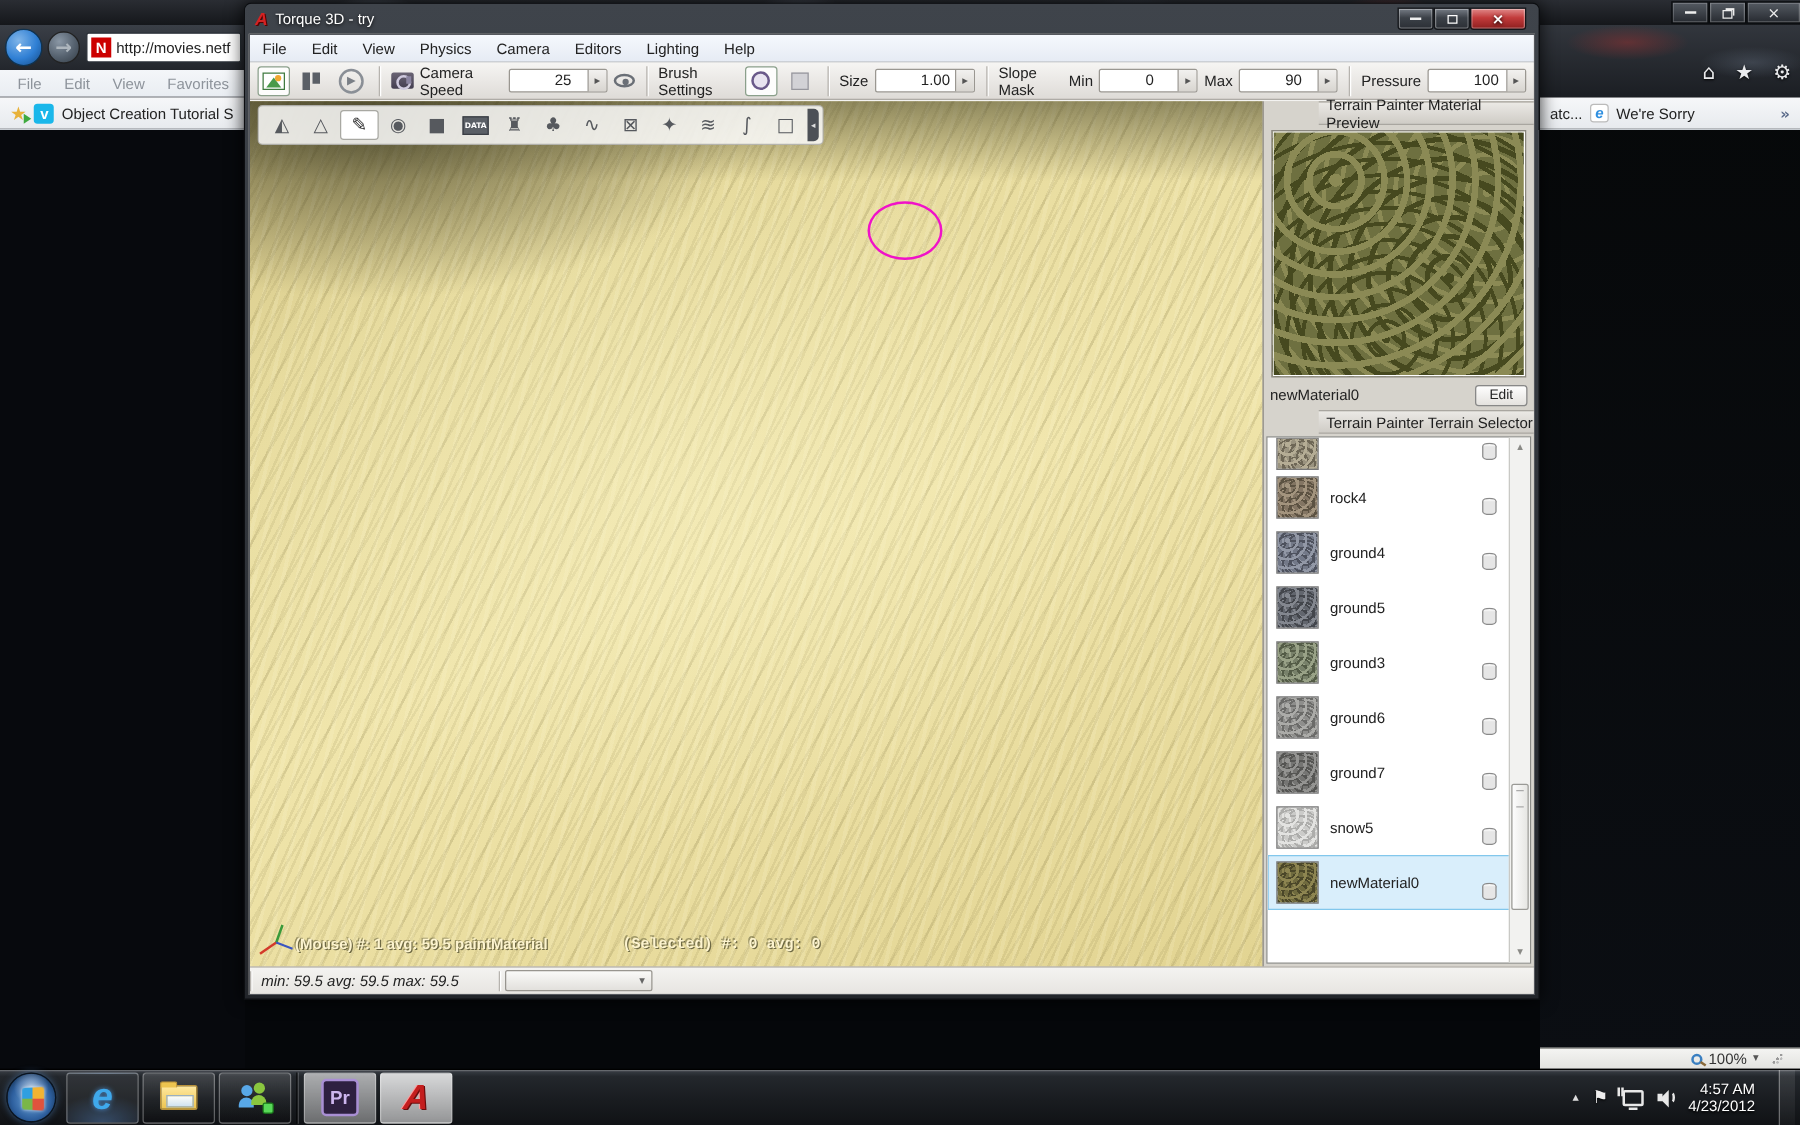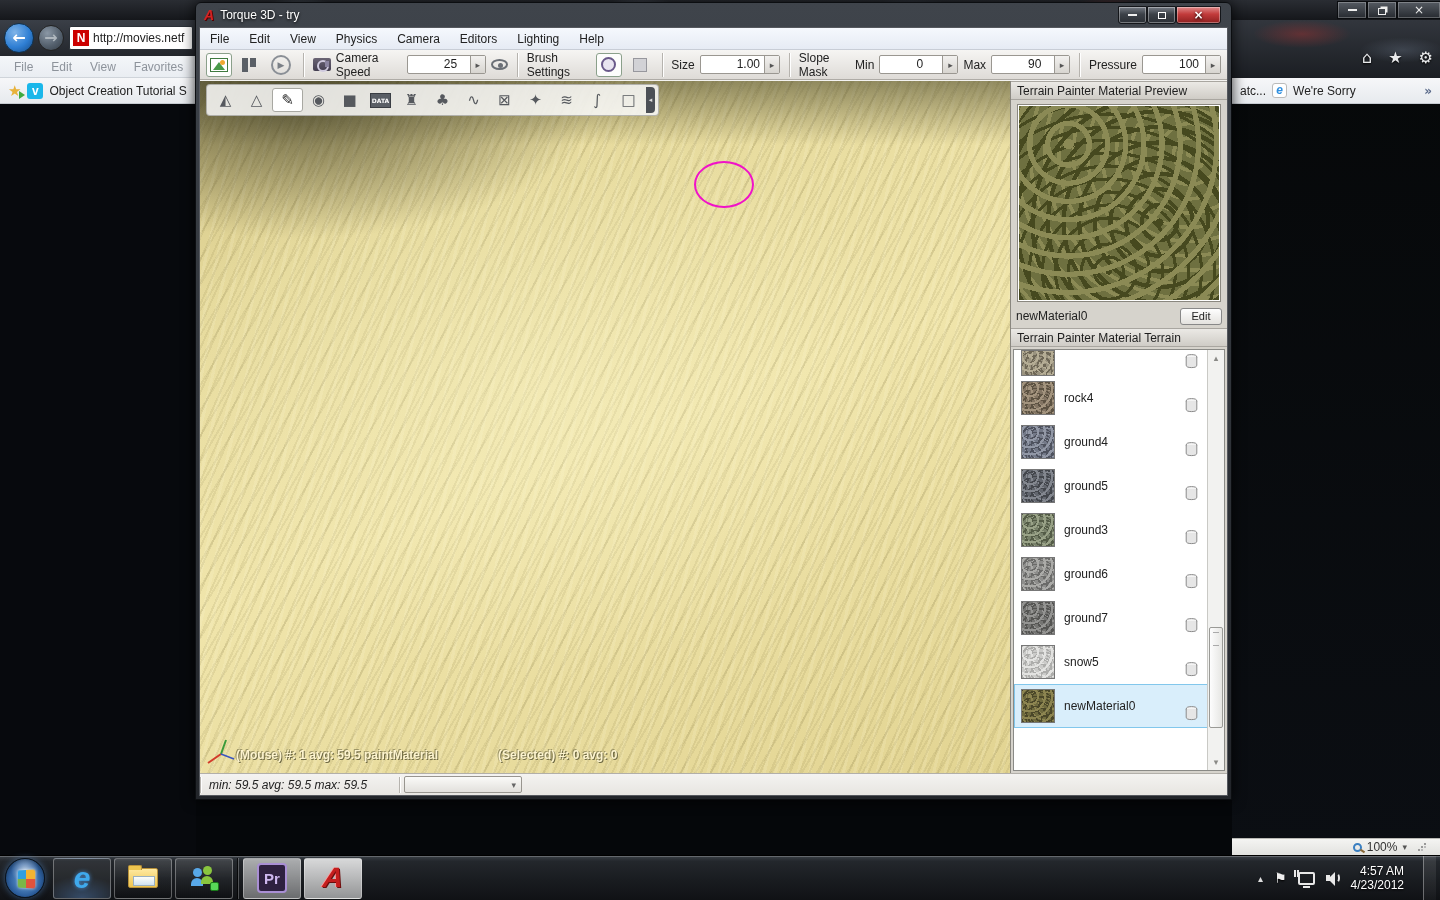--- a/index.html
+++ b/index.html
@@ -102,25 +102,25 @@
       repeating-linear-gradient(121deg, rgba(110,100,52,.10) 0 2px, rgba(110,100,52,0) 2px 13px),
       linear-gradient(158deg, #cfc182 0%, #e6da9c 22%, #f0e5ab 52%, #e2d492 100%); }
   #etoolbar { position:absolute; left:6px; top:3px; background:rgba(252,252,251,.85); border:1px solid rgba(120,120,115,.5); border-radius:4px; padding:2px 3px; display:flex; align-items:center; }
   .etool { width:31px; height:24px; display:flex; align-items:center; justify-content:center; font-size:15px; color:#56595e; font-family:"DejaVu Sans",sans-serif; }
   .etool.sel { background:#fff; border:1px solid #a8a8a2; border-radius:3px; color:#2e2e2e; }
   .etool.data { font-size:6px; font-weight:bold; color:#fff; } .etool.data b { background:#5a5f66; border:1px solid #3a3e44; padding:3px 1px; }
   #etool-end { width:9px; height:26px; background:#4c5056; border-radius:0 4px 4px 0; color:#ddd; font-size:7px; display:flex; align-items:center; justify-content:center; margin-left:2px; }
   #brush-ellipse { position:absolute; left:494px; top:80px; width:60px; height:47px; border:2px solid #f012c8; border-radius:50%; }
   #gizmo { position:absolute; left:5px; bottom:5px; }
   .vp-stat { position:absolute; bottom:11px; font-weight:bold; color:#fdf4cf; text-shadow:1px 1px 0 #6f6a45, -1px -1px 0 rgba(111,106,69,.6); font-size:12px; }
-  #vp-mouse { left:36px; } #vp-selected { left:298px; }
+  #vp-mouse { left:36px; } #vp-selected { left:298px;font-family:Liberation Mono, monospace; }
 
   
   #rpanel { width:216px; background:#d6d3cc; display:flex; flex-direction:column; }
-  .phdr { height:19px; background:linear-gradient(#ebe9e5,#cfccc6); border:1px solid #a9a6a0; border-left:none; border-right:none; display:flex; align-items:center; padding-left:6px; color:#1e1e1e; }
+  .phdr { height:19px; background:linear-gradient(#ebe9e5,#cfccc6); border:1px solid #a9a6a0; border-left:none; border-right:none; display:flex; align-items:center; padding-left:6px; color:#1e1e1e;margin-left:44px; }
   #preview-box { margin:4px auto 2px; width:204px; height:198px; border:1px solid #8a877f; box-shadow:inset 0 0 0 1px #fff; }
   #mat-row { height:24px; display:flex; align-items:center; padding:0 5px; }
   #edit-btn { margin-left:auto; width:42px; height:17px; background:linear-gradient(#fefefe,#e4e2de); border:1px solid #888; border-radius:3px; text-align:center; line-height:15px; font-size:11px; }
   #mlist { flex:1; margin:2px; background:#fff; border:1px solid #8a8a86; position:relative; overflow:hidden; }
   .mrow { height:44px; display:flex; align-items:center; padding-left:7px; position:relative; }
   .mrow.partial { height:26px; }
   .mrow.partial .thumb { height:26px; }
   .mrow.sel { background:#d9eefb; box-shadow:inset 0 0 0 1px #82c7ec; }
   .thumb { width:34px; height:34px; border:1px solid #777; flex:0 0 34px; }
   .mlabel { margin-left:9px; }
@@ -360,21 +360,21 @@
       <div id="rpanel">
         <div class="phdr">
             <span>Terrain Painter Material Preview</span>
           </div>
         <div id="preview-box" style="background: repeating-radial-gradient(circle at 25% 20%, rgb(139, 138, 85) 0px, rgb(139, 138, 85) 5.2px, transparent 5.2px, transparent 18.2px), repeating-radial-gradient(circle at 70% 60%, rgb(70, 73, 31) 0px, rgb(70, 73, 31) 4.16px, transparent 4.16px, transparent 15.6px), repeating-radial-gradient(circle at 45% 85%, rgb(70, 73, 31) 0px, rgb(70, 73, 31) 3.12px, transparent 3.12px, transparent 13px), repeating-radial-gradient(circle at 85% 25%, rgb(139, 138, 85) 0px, rgb(139, 138, 85) 3.64px, transparent 3.64px, transparent 14.3px), linear-gradient(rgb(110, 112, 64), rgb(110, 112, 64));"></div>
         <div id="mat-row">
           <span>newMaterial0</span>
           <span id="edit-btn">Edit</span>
         </div>
         <div class="phdr">
-            <span>Terrain Painter Material Terrain</span>
+            <span>Terrain Painter Terrain Selector</span>
           </div>
 
         <div id="mlist">
           <div class="mrow partial">
             <span class="thumb" style="background: repeating-radial-gradient(circle at 25% 20%, rgb(181, 173, 149) 0px, rgb(181, 173, 149) 2px, transparent 2px, transparent 7px), repeating-radial-gradient(circle at 70% 60%, rgb(110, 103, 86) 0px, rgb(110, 103, 86) 1.6px, transparent 1.6px, transparent 6px), repeating-radial-gradient(circle at 45% 85%, rgb(110, 103, 86) 0px, rgb(110, 103, 86) 1.2px, transparent 1.2px, transparent 5px), repeating-radial-gradient(circle at 85% 25%, rgb(181, 173, 149) 0px, rgb(181, 173, 149) 1.4px, transparent 1.4px, transparent 5.5px), linear-gradient(rgb(154, 147, 127), rgb(154, 147, 127));"></span>
             <span class="mlabel"></span>
             <span class="trash"><svg width="13" height="15">
                   <ellipse cx="6.5" cy="3" rx="5.3" ry="2.4" fill="#f4f4f4" stroke="#8a8a8a"></ellipse>
                   <path d="M1.2 3 v8.2 a5.3 2.4 0 0 0 10.6 0 V3" fill="#e6e6e6" stroke="#8a8a8a"></path>
                 </svg></span>

